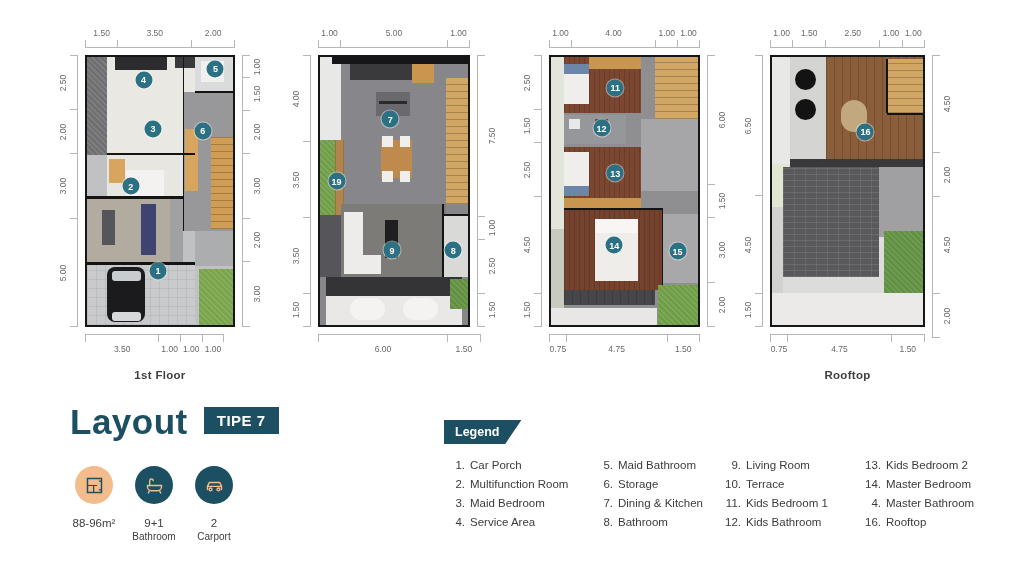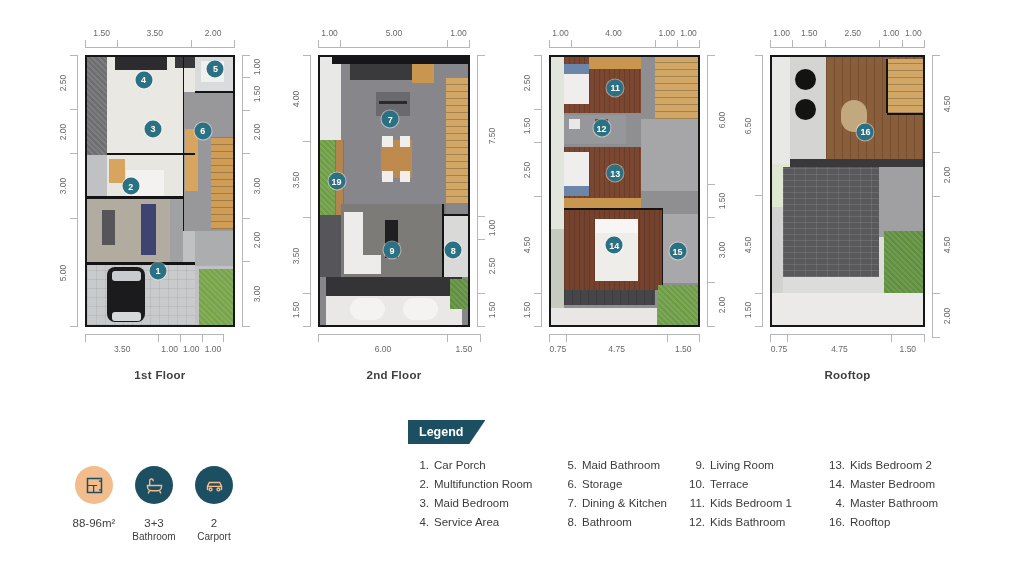--- a/index.html
+++ b/index.html
@@ -56,21 +56,21 @@
 
   .stats{position:absolute;left:64px;top:466px;display:flex;}
   .stat{width:60px;display:flex;flex-direction:column;align-items:center;}
   .stat-circle{width:38px;height:38px;border-radius:50%;display:flex;align-items:center;justify-content:center;}
   .stat-circle.peach{background:var(--peach,#f2bc8d);color:var(--teal,#1d4f63);}
   .stat-circle.teal{background:var(--teal,#1d4f63);color:var(--peach,#f2bc8d);}
   .stat-circle svg{width:21px;height:21px;}
   .stat-value{margin-top:13px;font-size:11.5px;color:#3d3d3d;}
   .stat-label{margin-top:2px;font-size:10px;color:#3d3d3d;}
 
-  .legend{position:absolute;left:408px;top:420px;}
+  .legend{position:absolute;left:444px;top:420px;}
   .legend-badge{display:inline-block;background:var(--teal,#1d4f63);color:#fff;
                 font-size:12.5px;font-weight:bold;padding:5px 22px 5px 11px;
                 clip-path:polygon(0 0,100% 0,79% 100%,0 100%);}
   .legend-cols{display:flex;margin-top:15px;}
   .legend-col{display:flex;flex-direction:column;gap:7px;}
   .legend-item{display:flex;font-size:11.5px;color:#3b3b3b;line-height:1.05;}
   .legend-num{width:21px;text-align:right;margin-right:5px;flex:none;}
 </style>
 </head>
 <body>
@@ -270,21 +270,20 @@
           <div class="seg" style="flex-grow: 1;">
             <span class="lbl">1.00</span>
           </div>
           <div class="seg" style="flex-grow: 2.5;">
             <span class="lbl">2.50</span>
           </div>
           <div class="seg" style="flex-grow: 1.5;">
             <span class="lbl">1.50</span>
           </div>
         </div>
-        <div class="floor-label" style="top: 314px;">2nd Floor</div>
       </div>
       <div class="plan-wrap" style="left: 549px; top: 55px; width: 151px; height: 272px;">
         <div class="plan-box">
           <div class="blk" style="left: 0%; top: 0%; width: 100%; height: 100%; background-color: rgb(143, 143, 145);"></div>
           <div class="blk" style="left: 0%; top: 0%; width: 9%; height: 64%; background-color: rgb(226, 229, 219);"></div>
           <div class="blk" style="left: 0%; top: 64%; width: 9%; height: 36%; background-color: rgb(198, 202, 191);"></div>
           <div class="blk tx-wood" style="left: 9%; top: 0%; width: 52%; height: 21%; background-color: rgb(123, 71, 49);"></div>
           <div class="blk" style="left: 26%; top: 0%; width: 35%; height: 4.5%; background-color: rgb(200, 150, 78);"></div>
           <div class="blk" style="left: 9%; top: 2.5%; width: 17%; height: 15%; background-color: rgb(239, 238, 236);"></div>
           <div class="blk" style="left: 9%; top: 2.5%; width: 17%; height: 4%; background-color: rgb(107, 134, 168);"></div>
@@ -452,41 +451,45 @@
             <span class="lbl">4.50</span>
           </div>
           <div class="seg" style="flex-grow: 2;">
             <span class="lbl">2.00</span>
           </div>
         </div>
         <div class="floor-label" style="top: 314px;">Rooftop</div>
       </div>
     </div>
 
+  <div class="title-row">
+    <h1 class="page-title">Layout</h1>
+    <span class="tipe-badge">TIPE 7</span>
+  </div>
 
   <div class="stats" id="stats">
       <div class="stat">
         <div class="stat-circle peach">
           <svg viewBox="0 0 24 24" fill="none" stroke="currentColor" stroke-width="1.7">
             <rect x="4" y="4" width="16" height="16"></rect>
             <path d="M4 12h7M11 12v8M11 12h4" stroke-width="1.4"></path>
             <path d="M20 7h-3M20 17h-3" stroke-width="1.4"></path>
           </svg>
         </div>
         <div class="stat-value">88-96m²</div>
       </div>
       <div class="stat">
         <div class="stat-circle teal">
           <svg viewBox="0 0 24 24" fill="none" stroke="currentColor" stroke-width="1.6" stroke-linecap="round">
             <path d="M4 12h16v1.5a4.5 4.5 0 0 1-4.5 4.5h-7A4.5 4.5 0 0 1 4 13.5z"></path>
             <path d="M6.5 12V6.5a2 2 0 0 1 4 0"></path>
             <path d="M6 18.5 5 20.5M18 18.5l1 2"></path>
           </svg>
         </div>
-        <div class="stat-value">3+3</div>
+        <div class="stat-value">9+1</div>
         <div class="stat-label">Bathroom</div>
       </div>
       <div class="stat">
         <div class="stat-circle teal">
           <svg viewBox="0 0 24 24" fill="none" stroke="currentColor" stroke-width="1.6" stroke-linecap="round" stroke-linejoin="round">
             <path d="M4 16.5v-3.5l2-4.5h12l2 4.5v3.5"></path>
             <path d="M4 13h16"></path>
             <circle cx="7.5" cy="16.5" r="1.6"></circle>
             <circle cx="16.5" cy="16.5" r="1.6"></circle>
           </svg>

